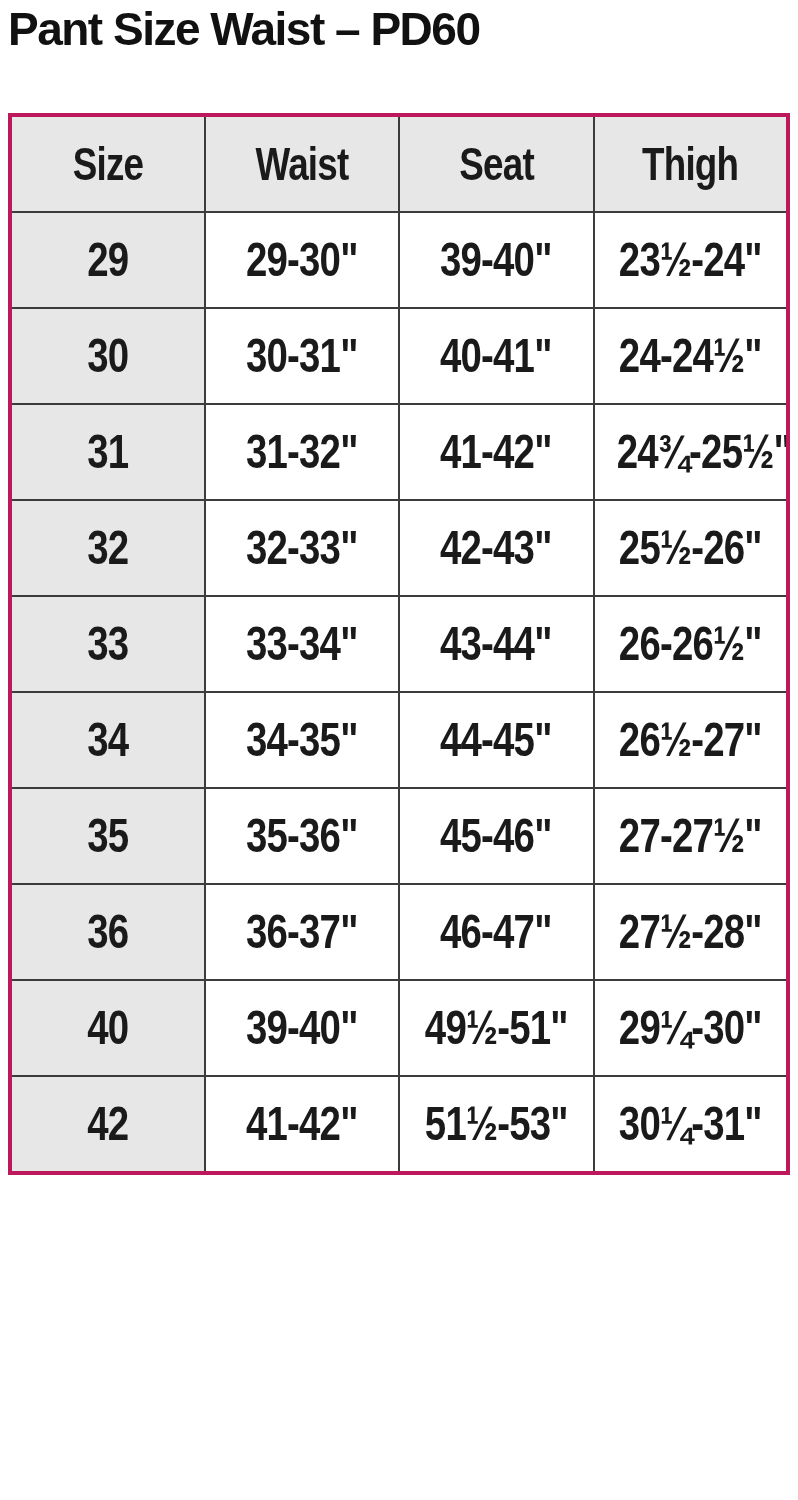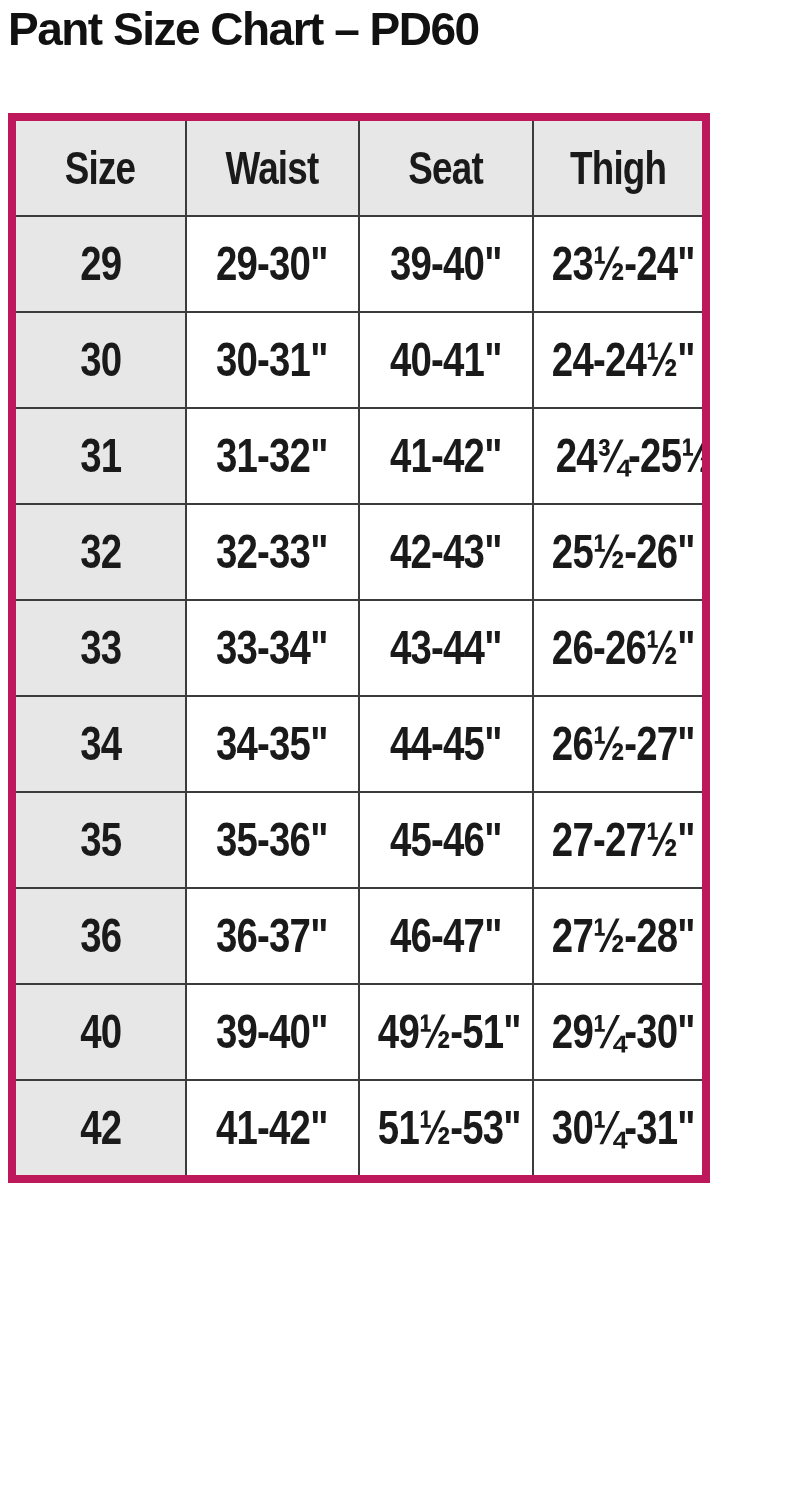--- a/index.html
+++ b/index.html
@@ -21,23 +21,23 @@
     font-size: 46px;
     font-weight: bold;
     color: #111111;
     letter-spacing: -1.5px;
     line-height: 1.1;
     font-family: "Liberation Sans", sans-serif;
   }
   table.size-chart {
     border-collapse: collapse;
     table-layout: fixed;
-    width: 702px;
+    width: 782px;
     margin: 58px 8px 0 8px;
-    border: 8px solid #be185d;
+    border: 4px solid #be185d;
   }
   table.size-chart col { width: 25%; }
   th, td {
     border: 2px solid #3c3c3c;
     height: 94px;
     text-align: center;
     vertical-align: middle;
     font-weight: bold;
     color: #1a1a1a;
     padding: 0;
@@ -59,21 +59,21 @@
     display: inline-block;
     transform: scaleX(0.8);
     letter-spacing: -1px;
     white-space: nowrap;
   }
 </style>
 </head>
 <body>
 
 <div class="page">
-  <h1 class="chart-title">Pant Size Chart – PD60</h1>
+  <h1 class="chart-title">Pant Size Waist – PD60</h1>
 
   <table class="size-chart">
     <colgroup>
       <col>
         <col>
         <col>
         <col>
     </colgroup>
     <thead>
       <tr>

